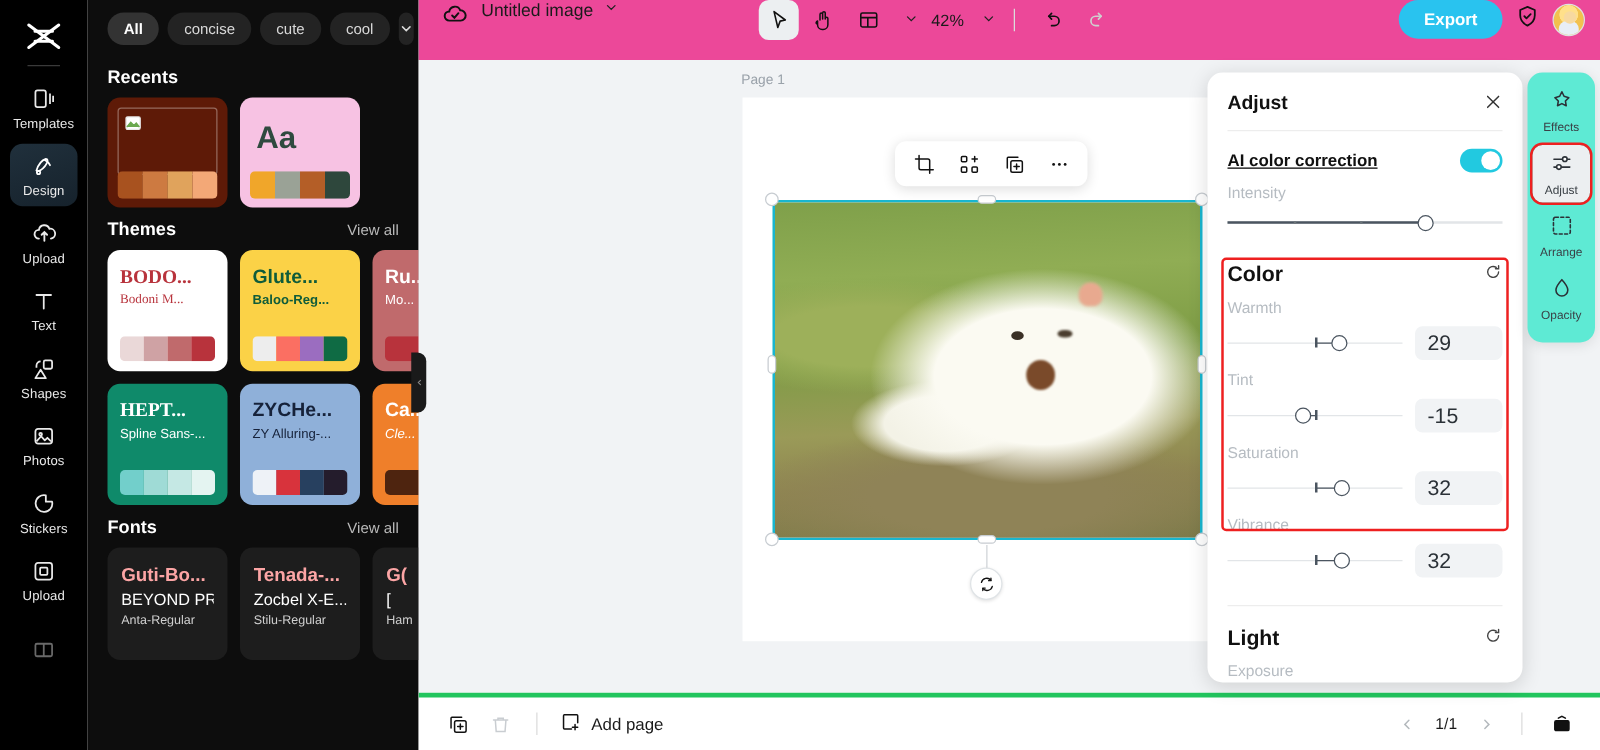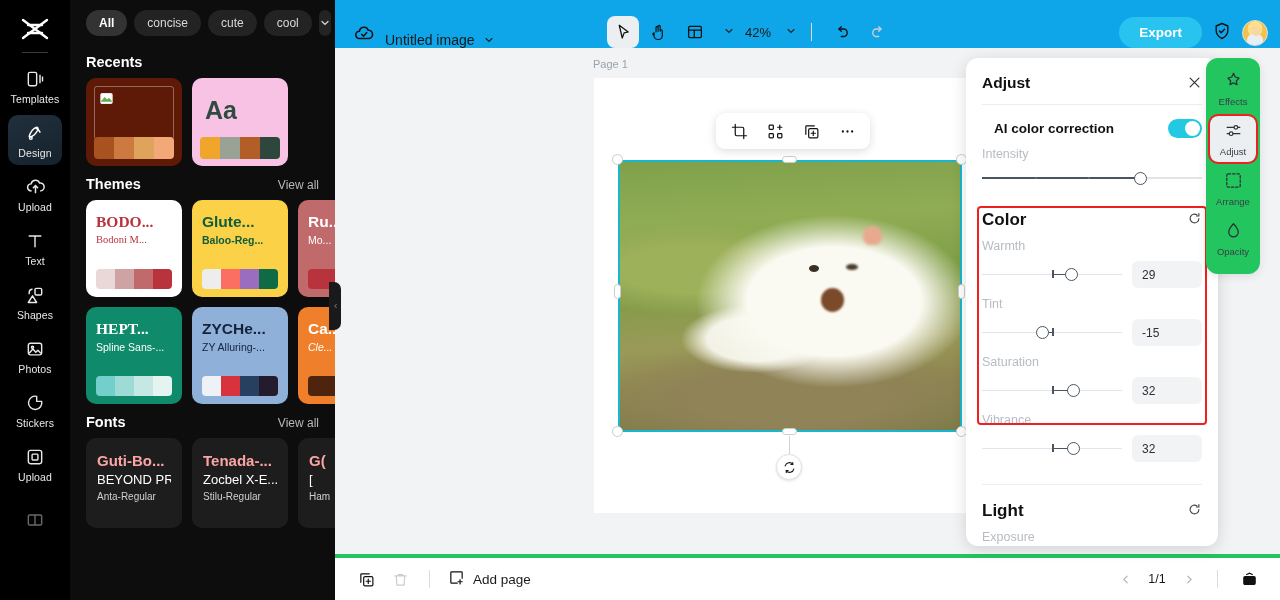--- a/index.html
+++ b/index.html
@@ -67,21 +67,21 @@
   .fc-3 { color: #cfcfcf; font-size: 10px; margin-top: 4px; white-space: nowrap; overflow: hidden; }
   .collapse-handle {
     position: absolute; left: 329px; top: 282px; width: 12px; height: 48px;
     background: #1a1a1a; border-radius: 0 7px 7px 0; z-index: 6;
     display: flex; align-items: center; justify-content: center;
     color: #8a8a8a; font-size: 9px; cursor: pointer;
   }
 
   
   .main { flex: 1; height: 600px; position: relative; background: #ffffff; display:flex; flex-direction:column; }
-  .topbar { height: 48px; display: flex; align-items: flex-end; padding: 0 12px 0 18px; background:#0ea5e9; flex:0 0 48px;}
+  .topbar { height: 48px; display: flex; align-items: flex-start; padding: 0 12px 0 18px; background:#ec4899; flex:0 0 48px;}
   .doc-title { font-size: 14px; color: #1a1a1a; margin-left: 10px; }
   .tb-caret { margin-left: 8px; color: #4a4a4a; font-size: 10px; cursor: pointer; }
   .tb-center { display: flex; align-items: center; gap: 4px; margin-left: auto; margin-right: auto; }
   .tb-btn {
     width: 32px; height: 32px; border-radius: 8px; display: flex;
     align-items: center; justify-content: center; cursor: pointer;
   }
   .tb-btn.on { background: #eceff1; }
   .zoom-val { font-size: 13px; color: #1a1a1a; margin: 0 2px 0 6px; }
   .divider-v { width: 1px; height: 18px; background: #dcdcdc; margin: 0 10px; }
@@ -156,21 +156,21 @@
   
   .adjust {
     position: absolute; right: 62px; top: 58px; width: 252px; height: 488px;
     background: #fff; border-radius: 12px; box-shadow: 0 3px 16px rgba(0,0,0,.14);
     overflow: hidden; z-index: 20;
   }
   .aj-head { display: flex; align-items: center; padding: 16px 16px 12px 16px; }
   .aj-title { font-size: 15.5px; font-weight: bold; color: #111; }
   .aj-x { margin-left: auto; cursor: pointer; color: #333; font-size: 15px; line-height: 1; }
   .aj-rule { height: 1px; background: #ededed; margin: 0 16px; }
-  .aj-rowtop { display: flex; align-items: center; padding: 14px 16px 0 28px; }
+  .aj-rowtop { display: flex; align-items: center; padding: 14px 16px 0 16px; text-decoration: underline; }
   .aj-rowtop .t { font-size: 13.5px; font-weight: bold; color: #111; }
   .toggle { margin-left: auto; width: 34px; height: 19px; border-radius: 10px; background: #22c9e0; position: relative; cursor: pointer; }
   .toggle::after { content:""; position:absolute; right:2px; top:2px; width:15px; height:15px; border-radius:50%; background:#fff; }
   .slab { font-size: 12.5px; color: #b6bcc2; padding: 9px 16px 0 16px; }
   .track { position: relative; margin: 11px 16px 0 16px; height: 12px; }
   .track .bar { position: absolute; top: 5px; left: 0; right: 0; height: 1.5px; background: #e2e5e8; }
   .track .fill { position: absolute; top: 5px; left: 0; height: 1.5px; background: #4b5560; }
   .track .tick { position: absolute; top: 4.5px; width: 2px; height: 2.5px; background: #6b7479; border-radius: 1px; }
   .track .knob { position: absolute; top: -0.5px; width: 13px; height: 13px; border-radius: 50%; background: #fff; border: 1.6px solid #4b5560; cursor: pointer; }
   .track .origin { position: absolute; top: 1.5px; width: 1.6px; height: 8px; background: #4b5560; }
@@ -180,26 +180,26 @@
   }
   .gb-color { top: 148px; height: 219px; }
   .aj-sec { display: flex; align-items: center; padding: 0 16px; }
   .aj-sec .t { font-size: 17px; font-weight: bold; color: #111; }
   .aj-reset { margin-left: auto; cursor: pointer; }
   .ctrl { display: flex; align-items: center; padding: 0 16px; margin-top: 8px; gap: 10px; }
   .ctrl .track { flex: 1; margin: 0; }
   .numbox {
     width: 70px; height: 27px; background: #f1f3f5; border-radius: 6px;
     display: flex; align-items: center; padding-left: 10px;
-    font-size: 12px; color: #2b3137; cursor: pointer;
+    font-size: 17px; color: #2b3137; cursor: pointer;
   }
 
   .right-rail {
-    position: absolute; right: 20px; top: 58px; width: 54px;
-    background: #22c55e; border-radius: 12px; box-shadow: 0 2px 10px rgba(0,0,0,.10);
+    position: absolute; right: 4px; top: 58px; width: 54px;
+    background: #5eead4; border-radius: 12px; box-shadow: 0 2px 10px rgba(0,0,0,.10);
     padding: 8px 0; z-index: 21;
   }
   .rr-item {
     width: 46px; margin: 0 auto 4px; height: 46px; border-radius: 8px;
     display: flex; flex-direction: column; align-items: center; justify-content: center;
     gap: 2px; cursor: pointer;
   }
   .rr-item.sel { background: #eceff1; outline: 2.5px solid #ee2020; }
   .rr-item .lb { font-size: 9.5px; color: #3a4046; }
 </style>

